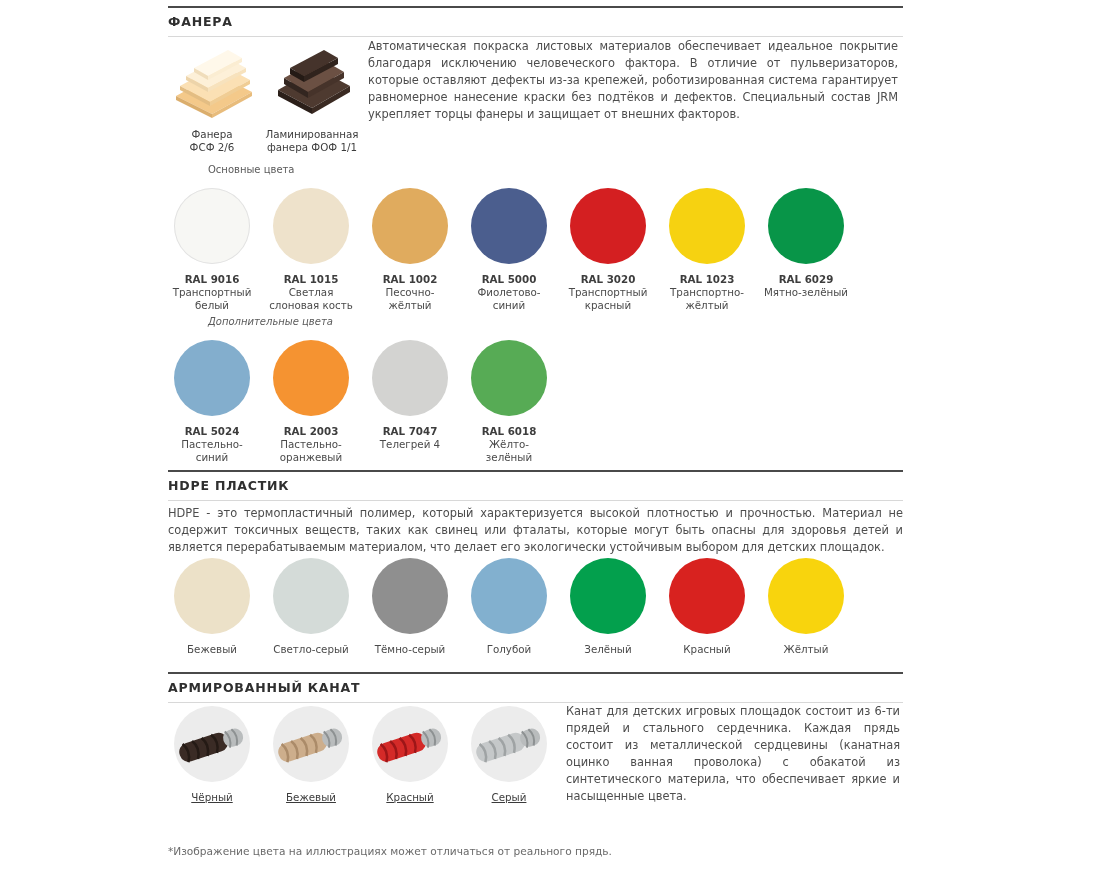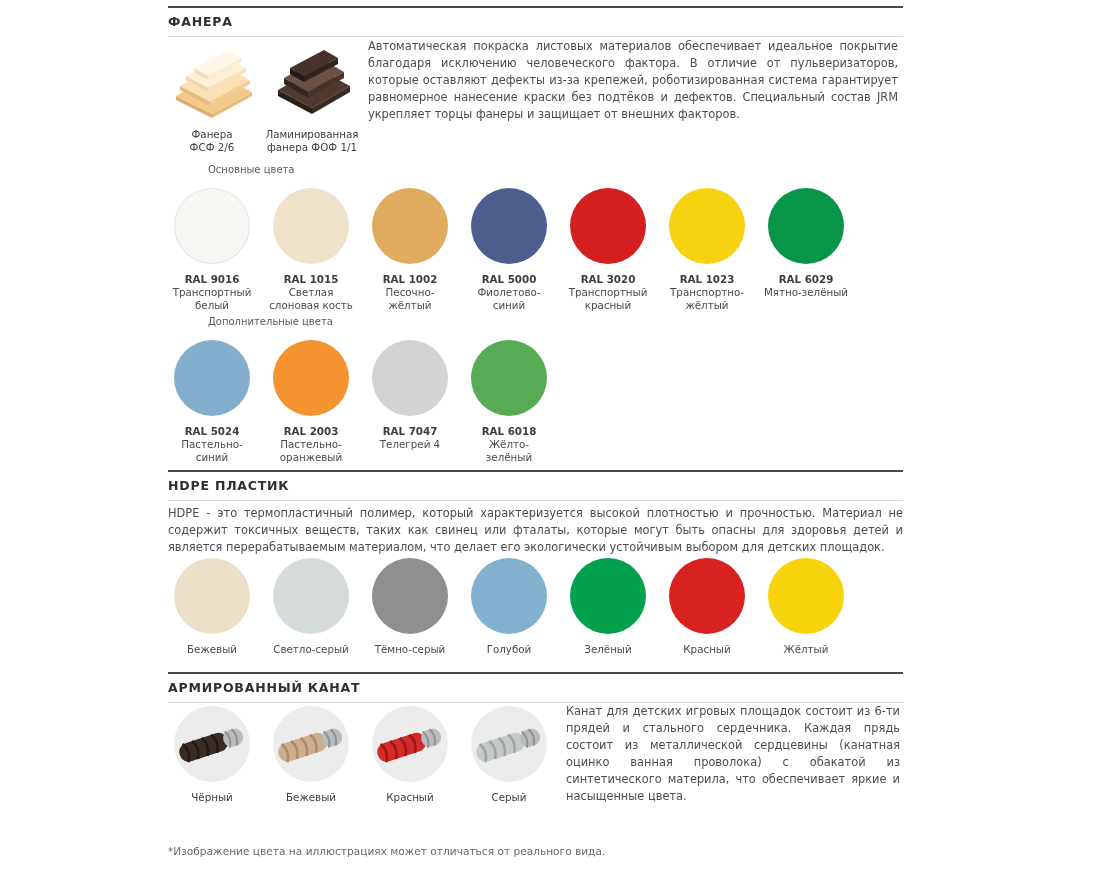--- a/index.html
+++ b/index.html
@@ -106,20 +106,21 @@
     font-size: 10.3px;
     line-height: 13px;
     color: #3d3d3d;
   }
 
   
   .rope-item {
     position: absolute;
     width: 100px;
     text-align: center;
+    text-decoration: underline;
   }
   .rope-circle {
     width: 76px;
     height: 76px;
     border-radius: 50%;
     margin: 0 auto;
     background: #ececec;
     position: relative;
     overflow: hidden;
   }
@@ -246,21 +247,21 @@
   </div>
   <div class="swatch" style="left:756px; top:188px;">
     <div class="circle" id="c-m6" style="background: rgb(8, 149, 72);"></div>
     <div class="sw-caption">
       <span class="code">RAL 6029</span>
       <span class="name">Мятно-зелёный</span>
       <span class="name"></span>
     </div>
   </div>
 
-  <div class="sub-label" style="top:316px;">Дополнительные цвета</div>
+  <div class="sub-label" style="top:316px;font-style:italic;">Дополнительные цвета</div>
 
   <div class="swatch" style="left:162px; top:340px;">
     <div class="circle" id="c-e0" style="background: rgb(131, 174, 205);"></div>
     <div class="sw-caption">
       <span class="code">RAL 5024</span>
       <span class="name">Пастельно-</span>
       <span class="name">синий</span>
     </div>
   </div>
   <div class="swatch" style="left:261px; top:340px;">
@@ -408,15 +409,15 @@
           <path d="M40 29 q6 9 0 19" stroke="#9fa3a4" stroke-width="2.5" fill="none"></path>
           <rect x="50" y="30" width="20" height="17" rx="8" fill="#b9bcbd"></rect>
           <path d="M54 30 q5 8 0 17" stroke="#8d9192" stroke-width="2" fill="none"></path>
           <path d="M61 30 q5 8 0 17" stroke="#8d9192" stroke-width="2" fill="none"></path>
         </g>
       </svg>
     </div>
     <div class="rope-cap">Серый</div>
   </div>
 
-  <div class="footnote" style="top:845px;">*Изображение цвета на иллюстрациях может отличаться от реального вида.</div>
+  <div class="footnote" style="top:845px;">*Изображение цвета на иллюстрациях может отличаться от реального прядь.</div>
 
 </div>
 
 </body></html>

